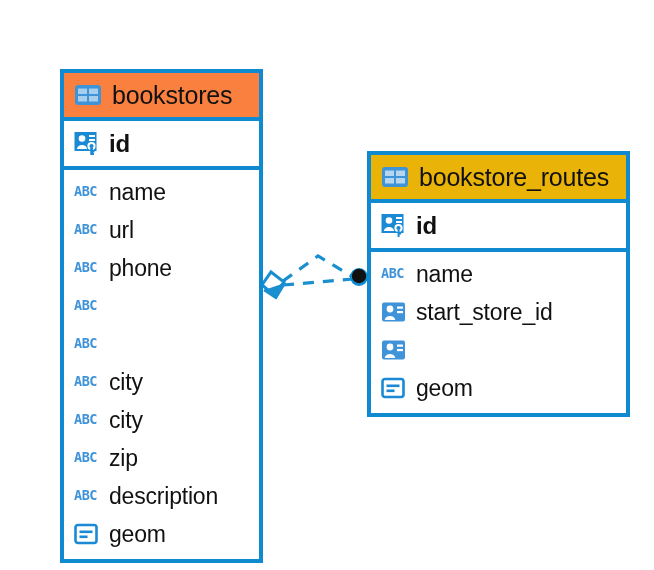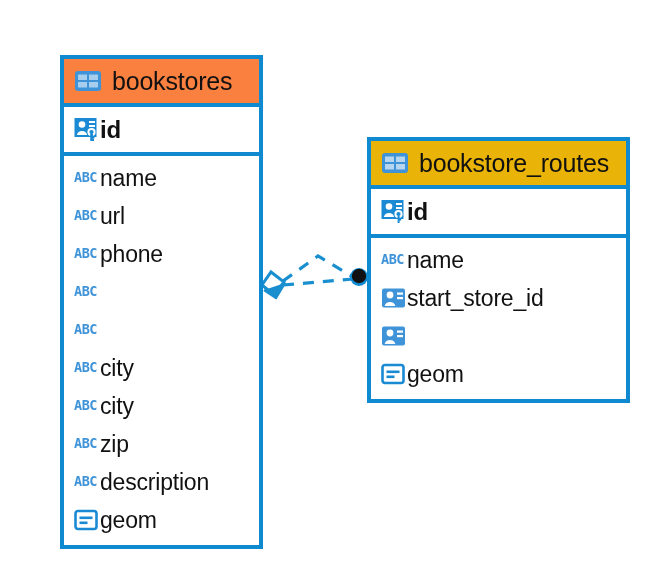--- a/index.html
+++ b/index.html
@@ -21,20 +21,21 @@
     width: 654px;
     height: 570px;
   }
 
   
   .entity {
     position: absolute;
     box-sizing: border-box;
     border: 4px solid #0f8ad0;
     background: #ffffff;
+    margin-top: 14px;
   }
   .entity-header {
     box-sizing: border-box;
     height: 48px;
     display: flex;
     align-items: center;
     padding-left: 10px;
     gap: 10px;
     border-bottom: 4px solid #0f8ad0;
   }
@@ -49,20 +50,21 @@
 
   
   .pk-section {
     border-bottom: 4px solid #0f8ad0;
   }
   .row {
     height: 38px;
     display: flex;
     align-items: center;
     padding-left: 10px;
+    gap: 9px;
     box-sizing: border-box;
   }
   .pk-section .row { height: 45px; }
   .row-label {
     font-size: 23px;
     color: #111111;
     white-space: nowrap;
     letter-spacing: -0.2px;
   }
   .row-label.bold { font-weight: bold; font-size: 24px; }

